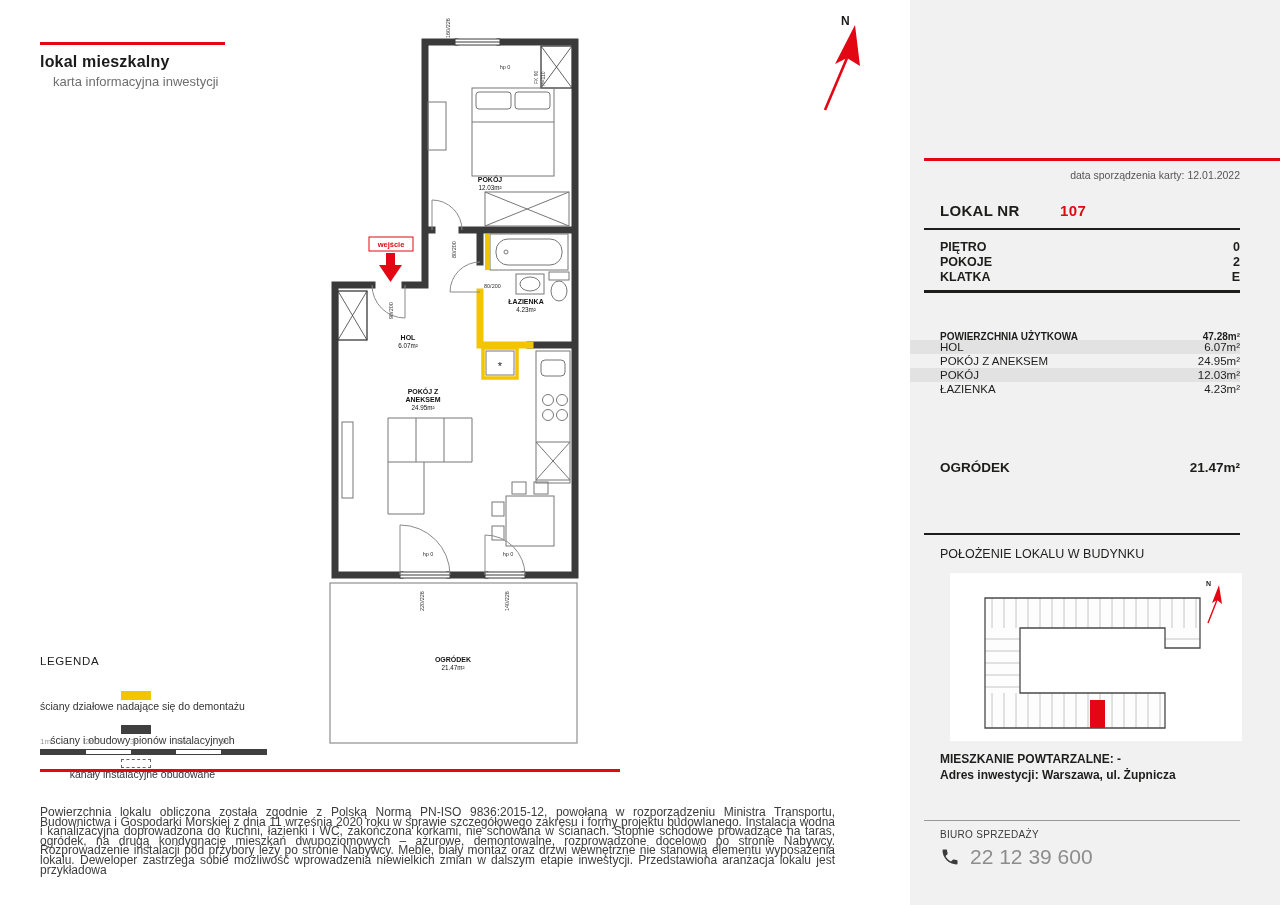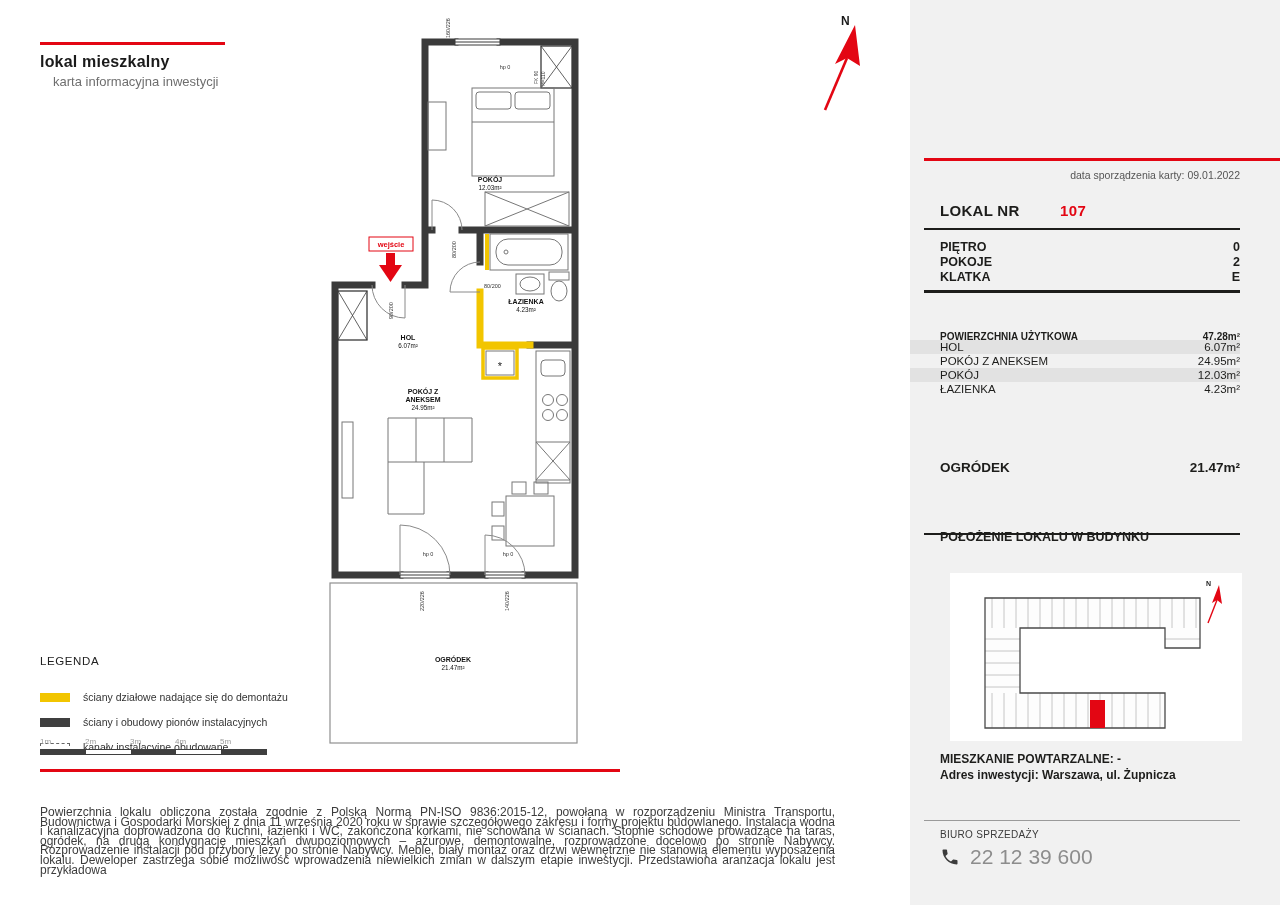--- a/index.html
+++ b/index.html
@@ -12,21 +12,21 @@
 
   
   .doc-header { position:absolute; left:40px; top:42px; width:200px; }
   .doc-accent { width:185px; height:3px; background:#e30613; margin-bottom:8px; }
   .doc-title { font-size:16px; font-weight:bold; letter-spacing:0.2px; color:#1a1a1a; }
   .doc-subtitle { font-size:13px; color:#6e6e6e; margin-top:3px;padding-left:13px; }
 
   
   .legend { position:absolute; left:40px; top:655px; }
   .legend-title { font-size:11.5px; letter-spacing:0.6px; margin-bottom:24px; color:#222; }
-  .legend-item { display:flex; align-items:center; margin-bottom:13px; }
+  .legend-item { display:flex; align-items:center; margin-bottom:13px;flex-direction:column; }
   .swatch { width:30px; height:9px; margin-right:13px; flex:none; }
   .swatch.yellow { background:#f2c500; }
   .swatch.dark { background:#3f3f3f; }
   .swatch.dashed { background:#fff; border:1px dashed #666; }
   .legend-label { font-size:10.5px; color:#333; }
 
   
   .scalebar { position:absolute; left:40px; top:737px; width:227px; }
   .scale-labels { display:flex; }
   .scale-labels span { width:45px; text-align:left; font-size:8px; color:#9a9a9a; }
@@ -68,21 +68,21 @@
               justify-content:space-between; font-size:10px; font-weight:bold;margin-top:28px; }
 
   .rooms { position:absolute; top:340px; left:0; right:40px; }
   .rrow { display:flex; justify-content:space-between; padding:1px 0 1px 30px;
           font-size:11.5px; height:14px; line-height:12px; }
   .rrow:nth-child(odd) { background:#e2e2e2; }
 
   .garden-row { position:absolute; top:460px; left:30px; right:40px; display:flex;
                 justify-content:space-between; font-size:13.5px; font-weight:bold; }
 
-  .pos-title { position:absolute; top:530px; left:30px; font-size:12.5px; font-weight:bold; }
+  .pos-title { position:absolute; top:547px; left:30px; font-size:12.5px; font-weight:normal; }
   .map-box { position:absolute; top:573px; left:40px; width:292px; height:168px; background:#fff; }
 
   .repeat  { position:absolute; top:752px; left:30px; font-size:12px; font-weight:bold; }
   .address { position:absolute; top:768px; left:30px; font-size:12px; font-weight:bold; }
 
   .office { position:absolute; top:829px; left:30px; font-size:10px; color:#3a3a3a; letter-spacing:0.3px; }
   .phone-row { position:absolute; top:845px; left:30px; display:flex; align-items:center; gap:10px; }
   .phone-num { font-size:21px; color:#8d8d8d; }
 
   svg text { font-family:"Liberation Sans", sans-serif; }
@@ -268,21 +268,21 @@
   <div class="brand-rule"></div>
 
 
   <p class="disclaimer">Powierzchnia lokalu obliczona została zgodnie z Polską Normą PN-ISO 9836:2015-12, powołaną w rozporządzeniu Ministra Transportu, Budownictwa i Gospodarki Morskiej z dnia 11 września 2020 roku w sprawie szczegółowego zakresu i formy projektu budowlanego. Instalacja wodna i kanalizacyjna doprowadzona do kuchni, łazienki i WC, zakończona korkami, nie schowana w ścianach. Stopnie schodowe prowadzące na taras, ogródek, na drugą kondygnację mieszkań dwupoziomowych – ażurowe, demontowalne, rozprowadzone docelowo po stronie Nabywcy. Rozprowadzenie instalacji pod przybory leży po stronie Nabywcy. Meble, biały montaż oraz drzwi wewnętrzne nie stanowią elementu wyposażenia lokalu. Deweloper zastrzega sobie możliwość wprowadzenia niewielkich zmian w dalszym etapie inwestycji. Przedstawiona aranżacja lokalu jest przykładowa</p>
 </div>
 
 <aside class="sidebar">
 
 
   <div class="sb-red-rule"></div>
-  <div class="sb-date">data sporządzenia karty: 09.01.2022</div>
+  <div class="sb-date">data sporządzenia karty: 12.01.2022</div>
 
   <div class="lokal-row">
     <span>LOKAL NR</span>
     <span class="lokal-num">107</span>
   </div>
   <div class="sb-rule r1"></div>
 
   <div class="details">
     <div class="drow">
       <span>PIĘTRO</span>

